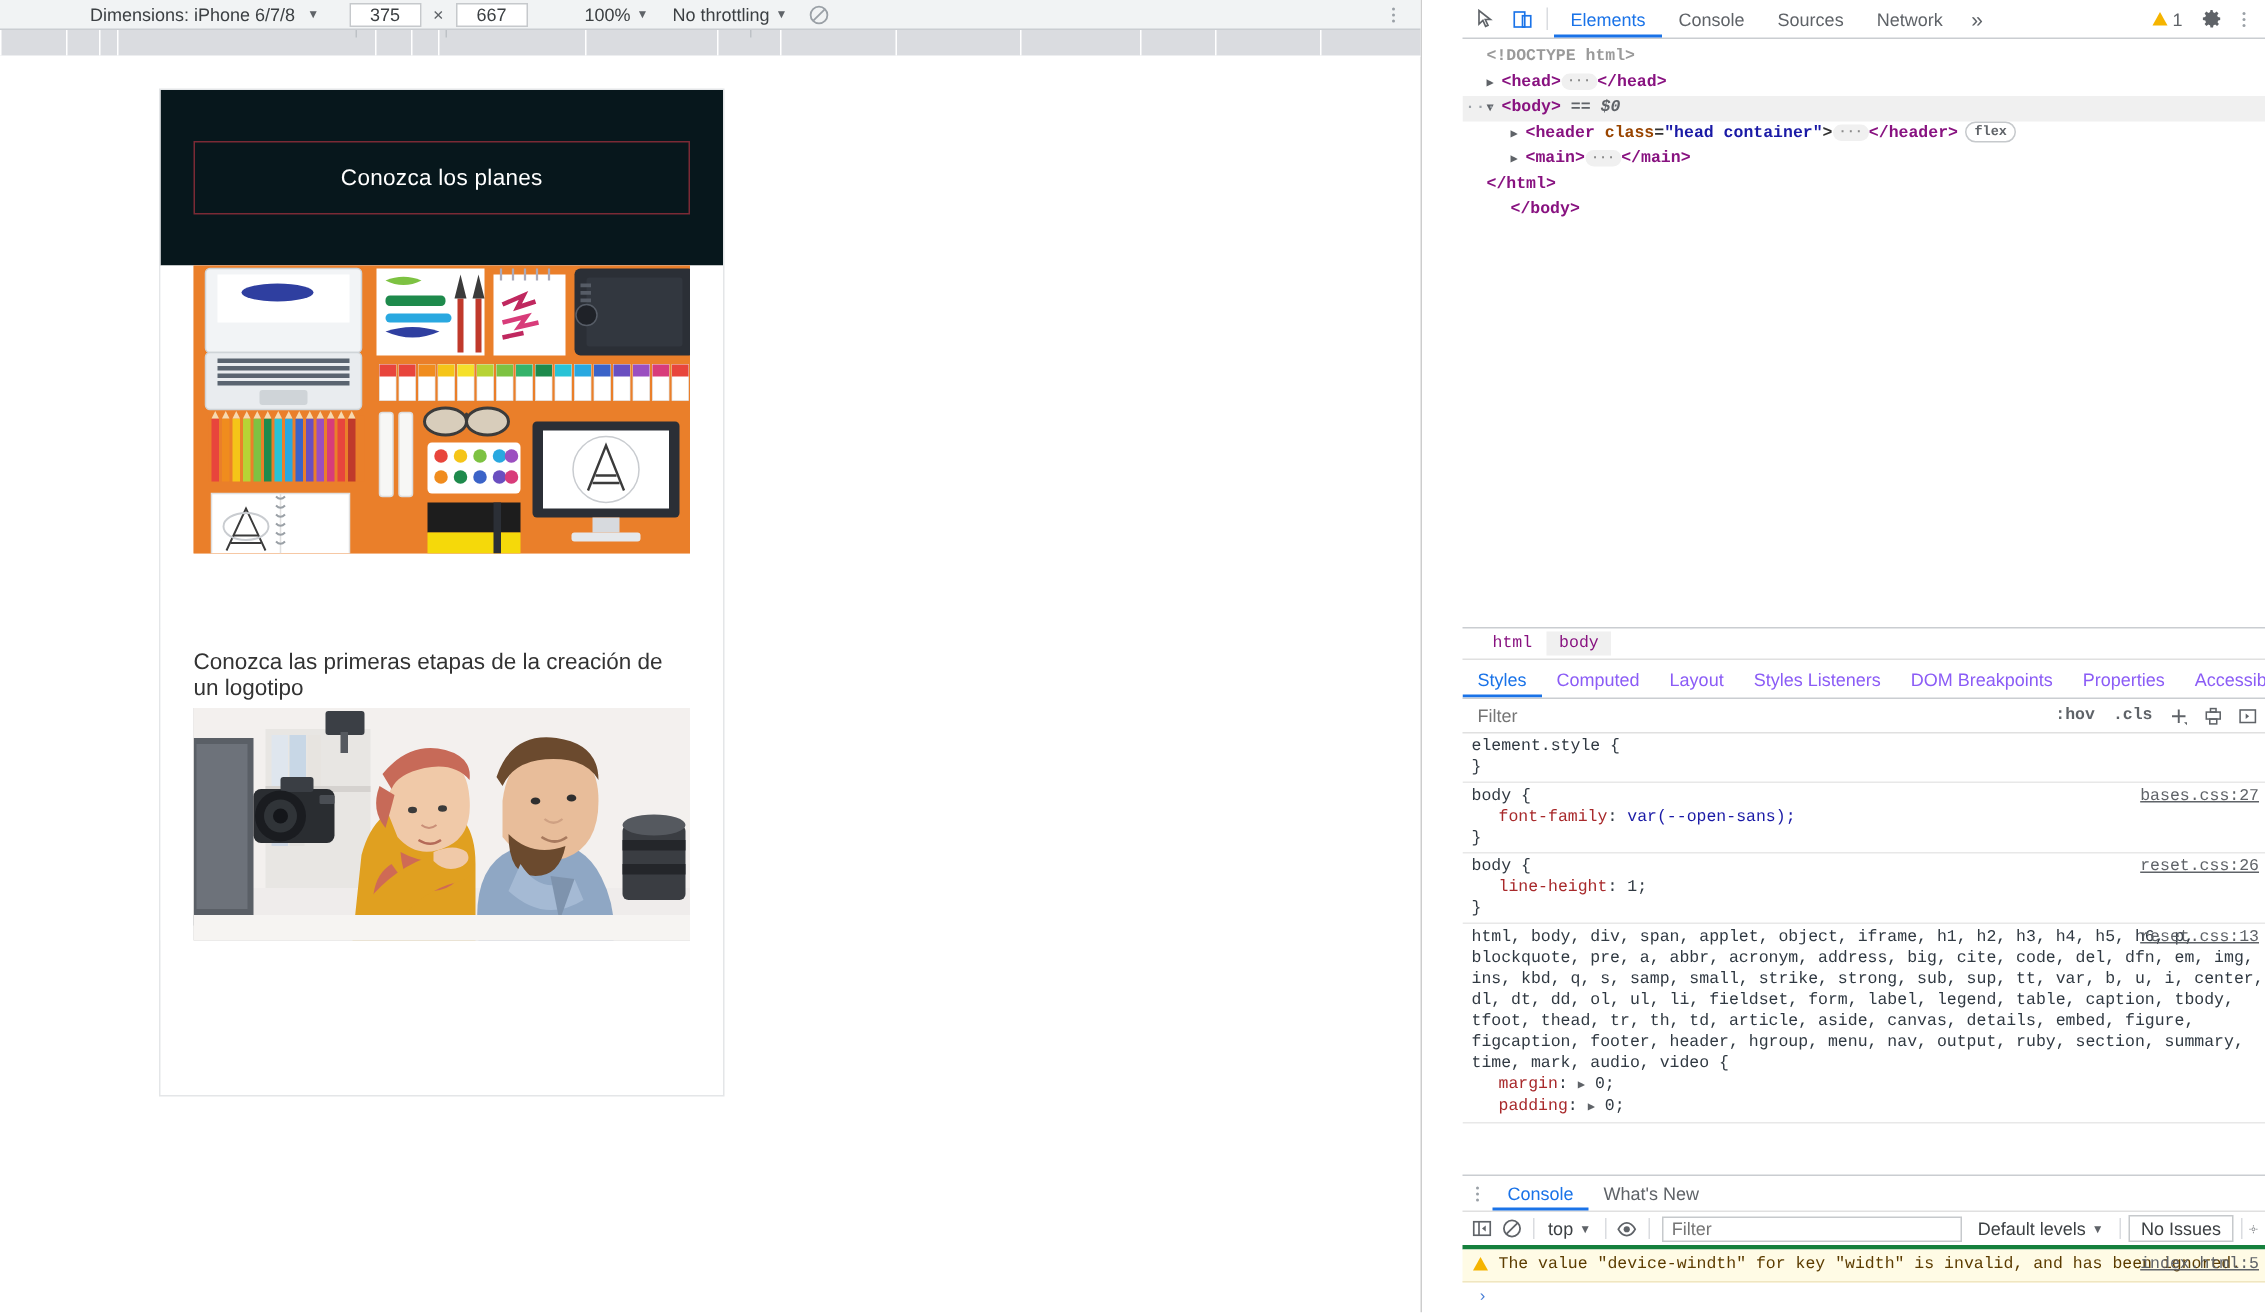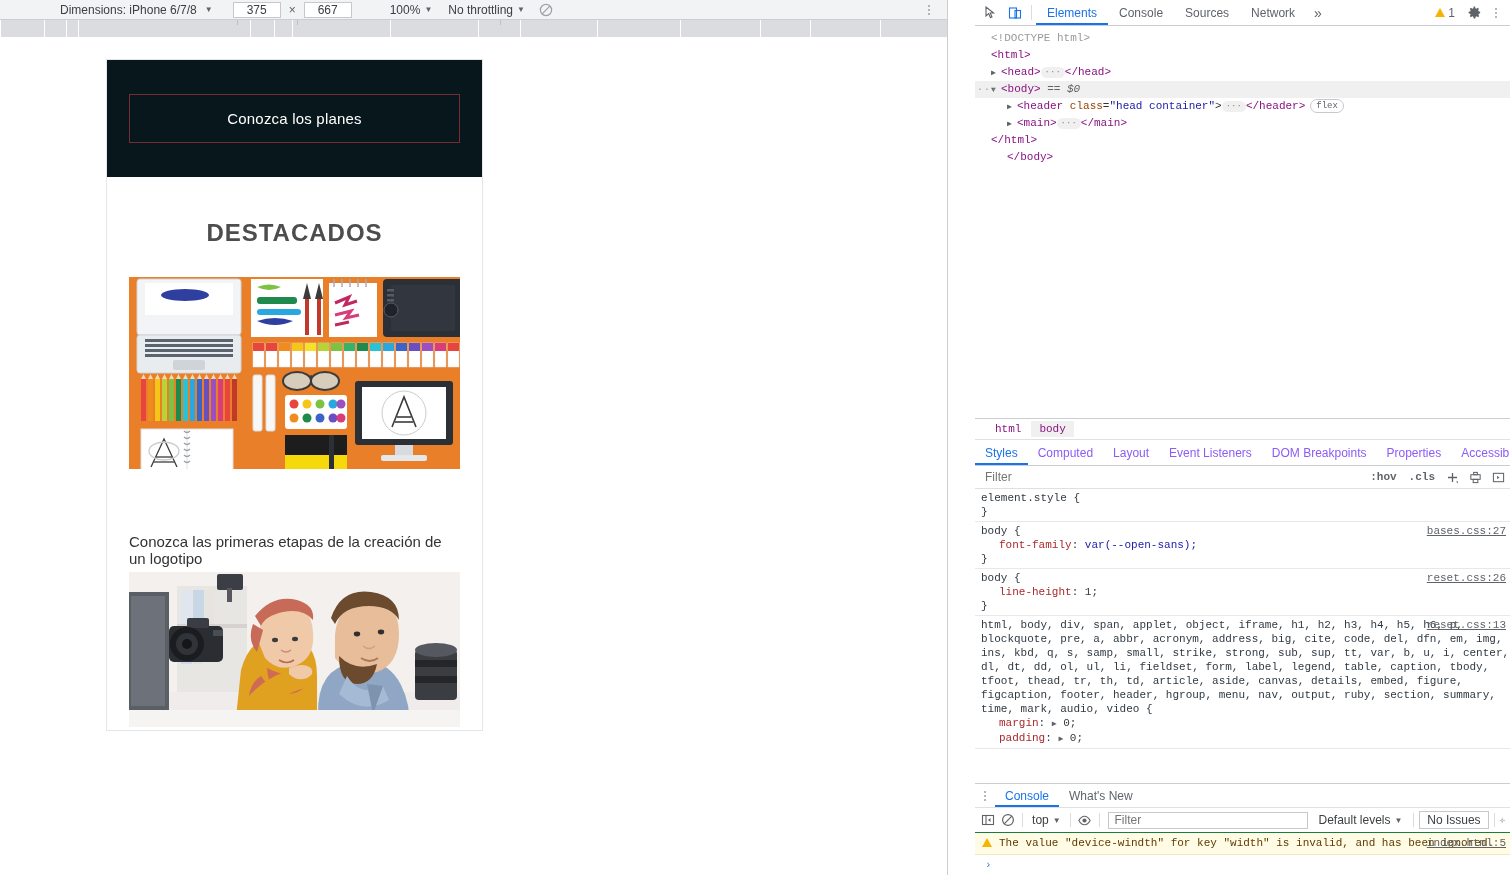--- a/index.html
+++ b/index.html
@@ -111,21 +111,21 @@
   }
   .tri-warn { width:0;height:0;border-left:5px solid transparent;
               border-right:5px solid transparent;border-bottom:9px solid #f5b400; }
 
   
   .dom-tree {
     flex:none; height:392px; overflow:hidden; background:#fff;
     font-family:"Liberation Mono", monospace; font-size:11px;
     color:#222; padding:4px 0 0 0; line-height:17px;
   }
-  .dnode { padding-left:16px; white-space:nowrap; position:relative; }
+  .dnode { padding-left:16px; white-space:nowrap; position:relative;font-weight:bold; }
   .dnode.sel { background:#f0f0f0; }
   .indent1 { padding-left:16px; }
   .indent2 { padding-left:32px; }
   .tri { display:inline-block; width:10px; color:#5f6368; font-size:8px; }
   .tag { color:#881280; }
   .attr { color:#994500; }
   .val { color:#1a1aa6; }
   .punc { color:#333; }
   .doctype { color:#9a9a9a; }
   .dollar { color:#5f6368; font-style:italic; }
@@ -186,21 +186,21 @@
                  border-bottom:1px solid #e0e0e0; }
   .dw-dots { width:20px; display:flex; flex-direction:column; align-items:center;
              justify-content:center; gap:2px; }
   .dw-dots i { width:2px;height:2px;background:#9aa0a6;border-radius:50%;display:block; }
   .dw-tab { display:flex; align-items:center; padding:0 10px; font-size:12px;
             color:#5f6368; position:relative; }
   .dw-tab.active { color:#1a73e8; }
   .dw-tab.active:after { content:""; position:absolute;left:0;right:0;bottom:0;
                          height:2px; background:#1a73e8; }
   .console-toolbar { height:25px; display:flex; align-items:center; gap:2px;
-                     border-bottom:1px solid #15803d; padding:0 4px; }
+                     border-bottom:3px solid #15803d; padding:0 4px; }
   .ct-icon { width:22px; height:18px; display:flex; align-items:center;
              justify-content:center; color:#5f6368; }
   .ct-sep { width:1px; height:14px; background:#dadce0; margin:0 3px; }
   .ct-top { font-size:12px; color:#3c4043; padding:0 4px; display:flex;
             align-items:center; }
   .console-filter { flex:0 0 200px; height:17px; border:1px solid #c6c9cc;
                     background:#fff; font-size:12px; color:#80868b; padding:0 5px;
                     line-height:15px; margin-left:4px; }
   .ct-levels { font-size:12px; color:#3c4043; padding:0 6px; display:flex;
                align-items:center; white-space:nowrap; }
@@ -282,21 +282,20 @@
       <span class="toptick" style="left:500px;"></span>
     </div>
 
     <div class="viewport-wrap">
       <div class="device-frame">
 
         <div class="site-head">
           <div class="plans-btn">Conozca los planes</div>
         </div>
 
-        <div class="featured-title">DESTACADOS</div>
 
         <div class="card">
           <div class="card-img illus">
             <svg width="331" height="192" viewBox="0 0 331 192" preserveAspectRatio="none">
               <rect width="331" height="192" fill="#ea7f2a"></rect>
 
               <rect x="8" y="2" width="104" height="56" rx="3" fill="#f2f4f6" stroke="#cfd4d8"></rect>
               <rect x="16" y="6" width="88" height="32" fill="#ffffff"></rect>
               <ellipse cx="56" cy="18" rx="24" ry="6" fill="#2f3fa0"></ellipse>
               <rect x="8" y="58" width="104" height="38" rx="3" fill="#e9ecef" stroke="#cfd4d8"></rect>
@@ -583,21 +582,20 @@
         <span class="dots-v" style="position:static;">
             <i></i>
             <i></i>
             <i></i>
           </span>
       </div>
     </div>
 
     <div class="dom-tree">
       <div class="dnode indent1 doctype">&lt;!DOCTYPE html&gt;</div>
-      <div class="dnode indent1"><span class="tag">&lt;html&gt;</span></div>
       <div class="dnode indent1">
         <span class="tri">▶</span><span class="tag">&lt;head&gt;</span><span class="ell">···</span><span class="tag">&lt;/head&gt;</span>
       </div>
       <div class="dnode indent1 sel">
         <span class="ddots">···</span>
         <span class="tri">▼</span><span class="tag">&lt;body&gt;</span> <span class="dollar">== $0</span>
       </div>
       <div class="dnode indent2">
         <span class="tri">▶</span><span class="tag">&lt;header</span> <span class="attr">class</span><span class="punc">=</span><span class="val">"head container"</span><span class="punc">&gt;</span><span class="ell">···</span><span class="tag">&lt;/header&gt;</span><span class="flexbadge">flex</span>
       </div>
@@ -610,21 +608,21 @@
 
     <div class="crumbbar">
       <span class="crumb">html</span>
       <span class="crumb active">body</span>
     </div>
 
     <div class="styles-tabbar">
       <div class="st-tab active">Styles</div>
       <div class="st-tab">Computed</div>
       <div class="st-tab">Layout</div>
-      <div class="st-tab">Event Listeners</div>
+      <div class="st-tab">Styles Listeners</div>
       <div class="st-tab">DOM Breakpoints</div>
       <div class="st-tab">Properties</div>
       <div class="st-tab">Accessibility</div>
     </div>
 
     <div class="filterbar">
       <input class="filter-input" placeholder="Filter" style="">
       <span class="fb-tool">:hov</span>
       <span class="fb-tool">.cls</span>
       <span class="fb-icon">

